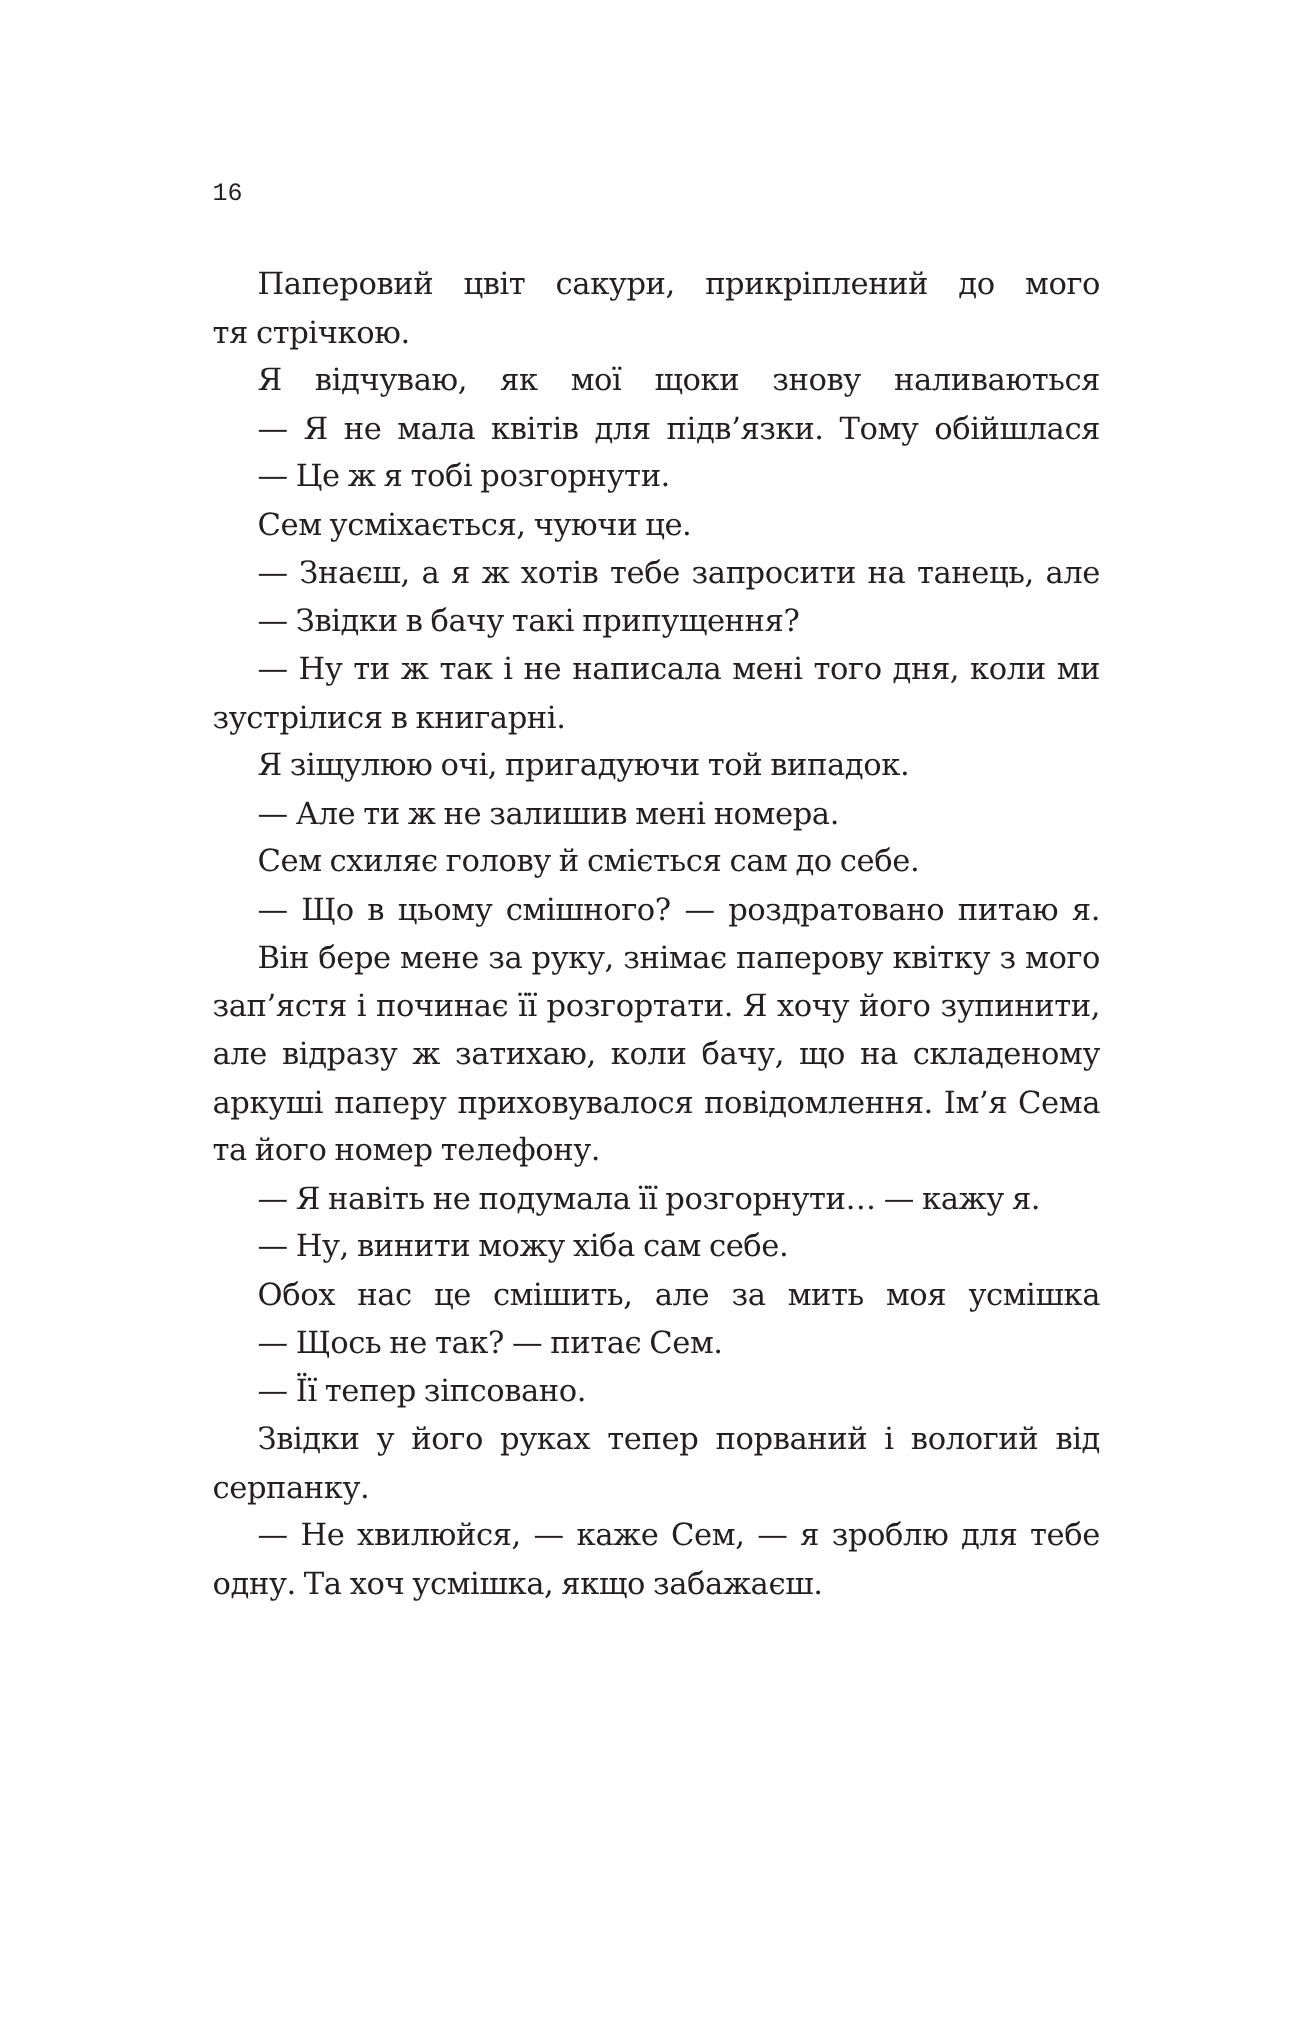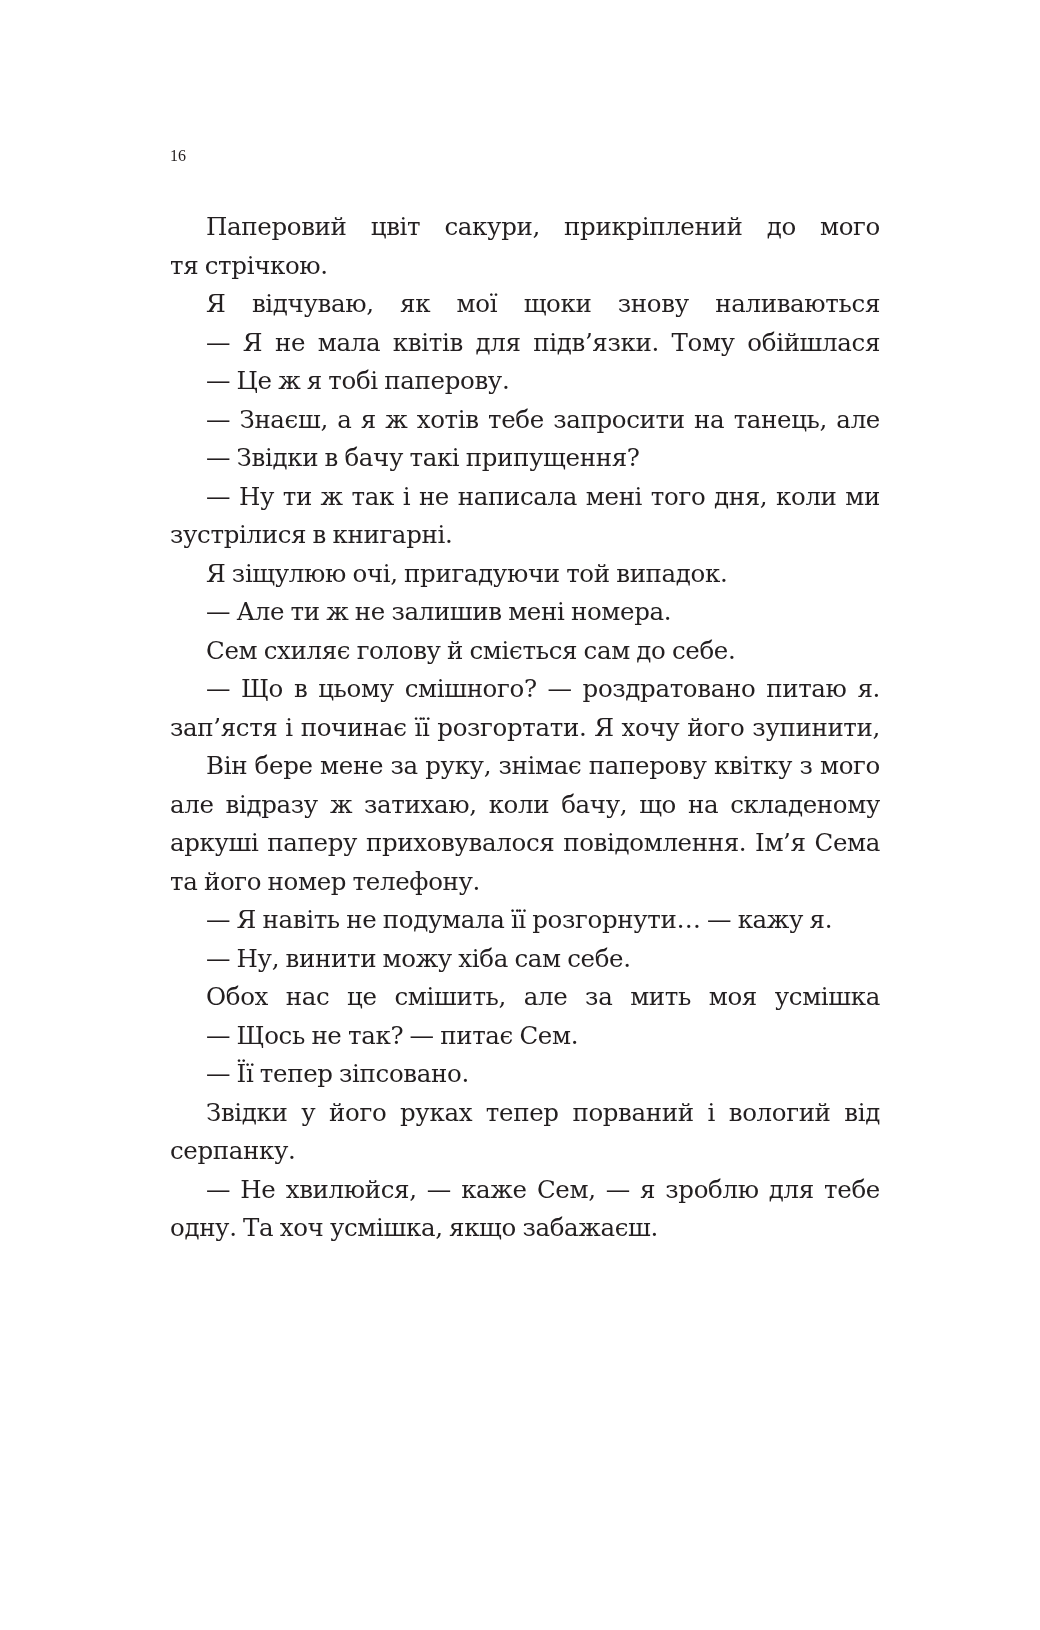--- a/index.html
+++ b/index.html
@@ -12,23 +12,23 @@
       height: 1630px;
       position: relative;
       overflow: hidden;
       font-family: "DejaVu Serif", "Liberation Serif", serif;
       color: #231f20;
     }
     .page-number {
       position: absolute;
       left: 170px;
       top: 142px;
-      font-size: 16px;
+      font-size: 20px;
       line-height: 28px;
-      font-family: Liberation Serif, serif;
+      font-family: Liberation Mono, monospace;
       color: #231f20;
     }
     .text-block {
       position: absolute;
       left: 170px;
       top: 208px;
       width: 710px;
     }
     .line {
       display: block;
@@ -58,31 +58,32 @@
 </head>
 <body>
 
 <div class="page-number">16</div>
 
 <div class="text-block">
   <span class="line indent justify">Паперовий цвіт сакури, прикріплений до мого зап’яс-</span>
   <span class="line">тя стрічкою.</span>
   <span class="line indent justify">Я відчуваю, як мої щоки знову наливаються рум’янцем.</span>
   <span class="line indent justify">— Я не мала квітів для підв’язки. Тому обійшлася тим,</span>
-  <span class="line indent">— Це ж я тобі паперову.</span>
+  <span class="line indent">— Це ж я тобі розгорнути.</span>
+  <span class="line indent">Сем усміхається, чуючи це.</span>
   <span class="line indent justify">— Знаєш, а я ж хотів тебе запросити на танець, але</span>
   <span class="line indent">— Звідки в бачу такі припущення?</span>
   <span class="line indent justify">— Ну ти ж так і не написала мені того дня, коли ми</span>
   <span class="line">зустрілися в книгарні.</span>
   <span class="line indent">Я зіщулюю очі, пригадуючи той випадок.</span>
   <span class="line indent">— Але ти ж не залишив мені номера.</span>
   <span class="line indent">Сем схиляє голову й сміється сам до себе.</span>
   <span class="line indent justify">— Що в цьому смішного? — роздратовано питаю я.</span>
+  <span class="line indent justify">Він бере мене за руку, знімає паперову квітку з мого</span>
   <span class="line justify">зап’ястя і починає її розгортати. Я хочу його зупинити,</span>
-  <span class="line indent justify">Він бере мене за руку, знімає паперову квітку з мого</span>
   <span class="line justify">але відразу ж затихаю, коли бачу, що на складеному</span>
   <span class="line justify">аркуші паперу приховувалося повідомлення. Ім’я Сема</span>
   <span class="line">та його номер телефону.</span>
   <span class="line indent">— Я навіть не подумала її розгорнути… — кажу я.</span>
   <span class="line indent">— Ну, винити можу хіба сам себе.</span>
   <span class="line indent justify">Обох нас це смішить, але за мить моя усмішка зникає.</span>
   <span class="line indent">— Щось не так? — питає Сем.</span>
   <span class="line indent">— Її тепер зіпсовано.</span>
   <span class="line indent justify">Звідки у його руках тепер порваний і вологий від</span>
   <span class="line">серпанку.</span>

